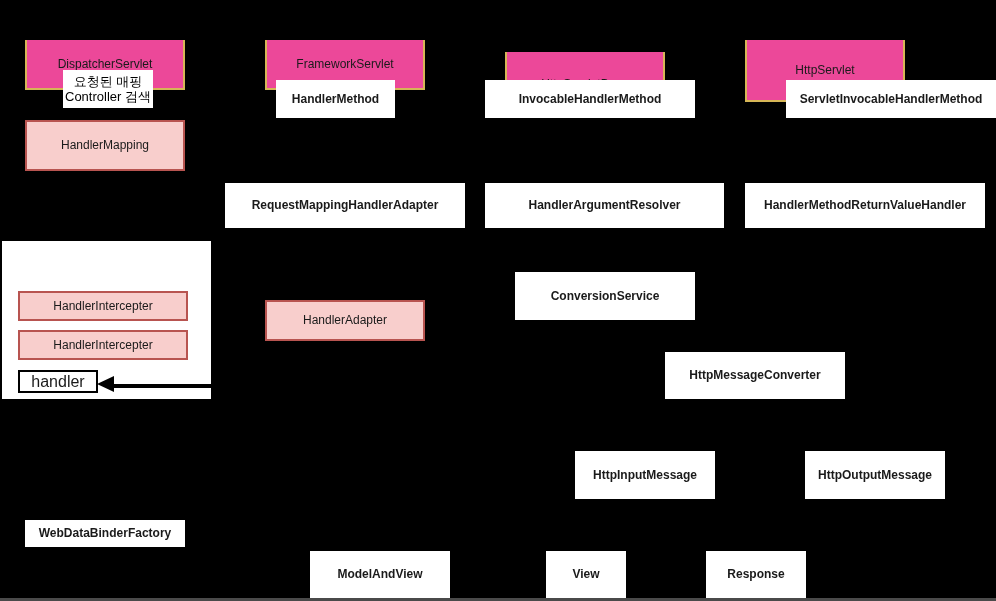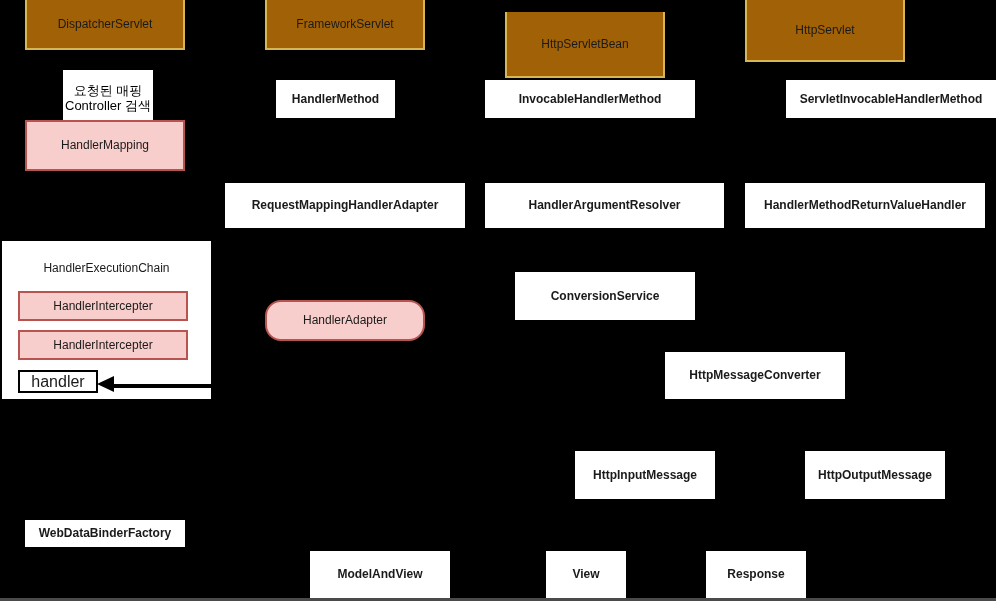--- a/index.html
+++ b/index.html
@@ -15,22 +15,23 @@
     display: flex;
     align-items: center;
     justify-content: center;
     text-align: center;
     font-size: 12px;
     color: #1a1a1a;
     box-sizing: border-box;
     line-height: 1.2;
   }
   .yellow {
-    background: #a16207;
+    background: #ec4899;
     border: 2px solid #D6B656;
+    margin-top: 40px;
   }
   .yellow.cut-top { border-top: none; }
   .pink {
     background: #F8CECC;
     border: 2px solid #B85450;
   }
   .white {
     background: #FFFFFF;
     border: none;
     font-weight: bold;
@@ -65,21 +66,21 @@
     border-bottom: 8px solid transparent;
     border-right: 17px solid #000000;
   }
   .note-chip {
     position: absolute;
     background: #FFFFFF;
     color: #000000;
     font-size: 13px;
     line-height: 15px;
     text-align: center;
-    padding: 13px 2px;
+    padding: 4px 2px;
     white-space: nowrap;
   }
   .bottom-edge {
     position: absolute;
     left: 0; bottom: 0;
     width: 996px; height: 3px;
     background: #4a4a4a;
   }
 </style>
 </head>
@@ -106,33 +107,32 @@
 
 <div class="node pink" style="left:25px; top:120px; width:160px; height:51px;">HandlerMapping</div>
 
 <div class="node white" style="left:225px; top:183px; width:240px; height:45px;">RequestMappingHandlerAdapter</div>
 
 <div class="node white" style="left:485px; top:183px; width:239px; height:45px;">HandlerArgumentResolver</div>
 
 <div class="node white" style="left:745px; top:183px; width:240px; height:45px;">HandlerMethodReturnValueHandler</div>
 
 <div class="chain-container" style="left:2px; top:241px; width:209px; height:158px;">
-  <div class="chain-title">HandlerExecutionChain</div>
 
   <div class="node pink" style="left:16px; top:50px; width:170px; height:30px;">HandlerIntercepter</div>
 
   <div class="node pink" style="left:16px; top:89px; width:170px; height:30px;">HandlerIntercepter</div>
 
   <div class="node handler-box" style="left:16px; top:129px; width:80px; height:23px;">handler</div>
 
   <div class="arrow-line" style="left:110px; top:143px; width:99px;"></div>
   <div class="arrow-head" style="left:95px; top:135px;"></div>
 </div>
 
-<div class="node pink" style="left:265px; top:300px; width:160px; height:41px;border-radius:16px;">HandlerAdapter</div>
+<div class="node pink" style="left:265px; top:300px; width:160px; height:41px;">HandlerAdapter</div>
 
 <div class="node white" style="left:515px; top:272px; width:180px; height:48px;">ConversionService</div>
 
 <div class="node white" style="left:665px; top:352px; width:180px; height:47px;">HttpMessageConverter</div>
 
 <div class="node white" style="left:575px; top:451px; width:140px; height:48px;">HttpInputMessage</div>
 
 <div class="node white" style="left:805px; top:451px; width:140px; height:48px;">HttpOutputMessage</div>
 
 <div class="node white" style="left:25px; top:480px; width:160px; height:27px;margin-top:40px;">WebDataBinderFactory</div>

